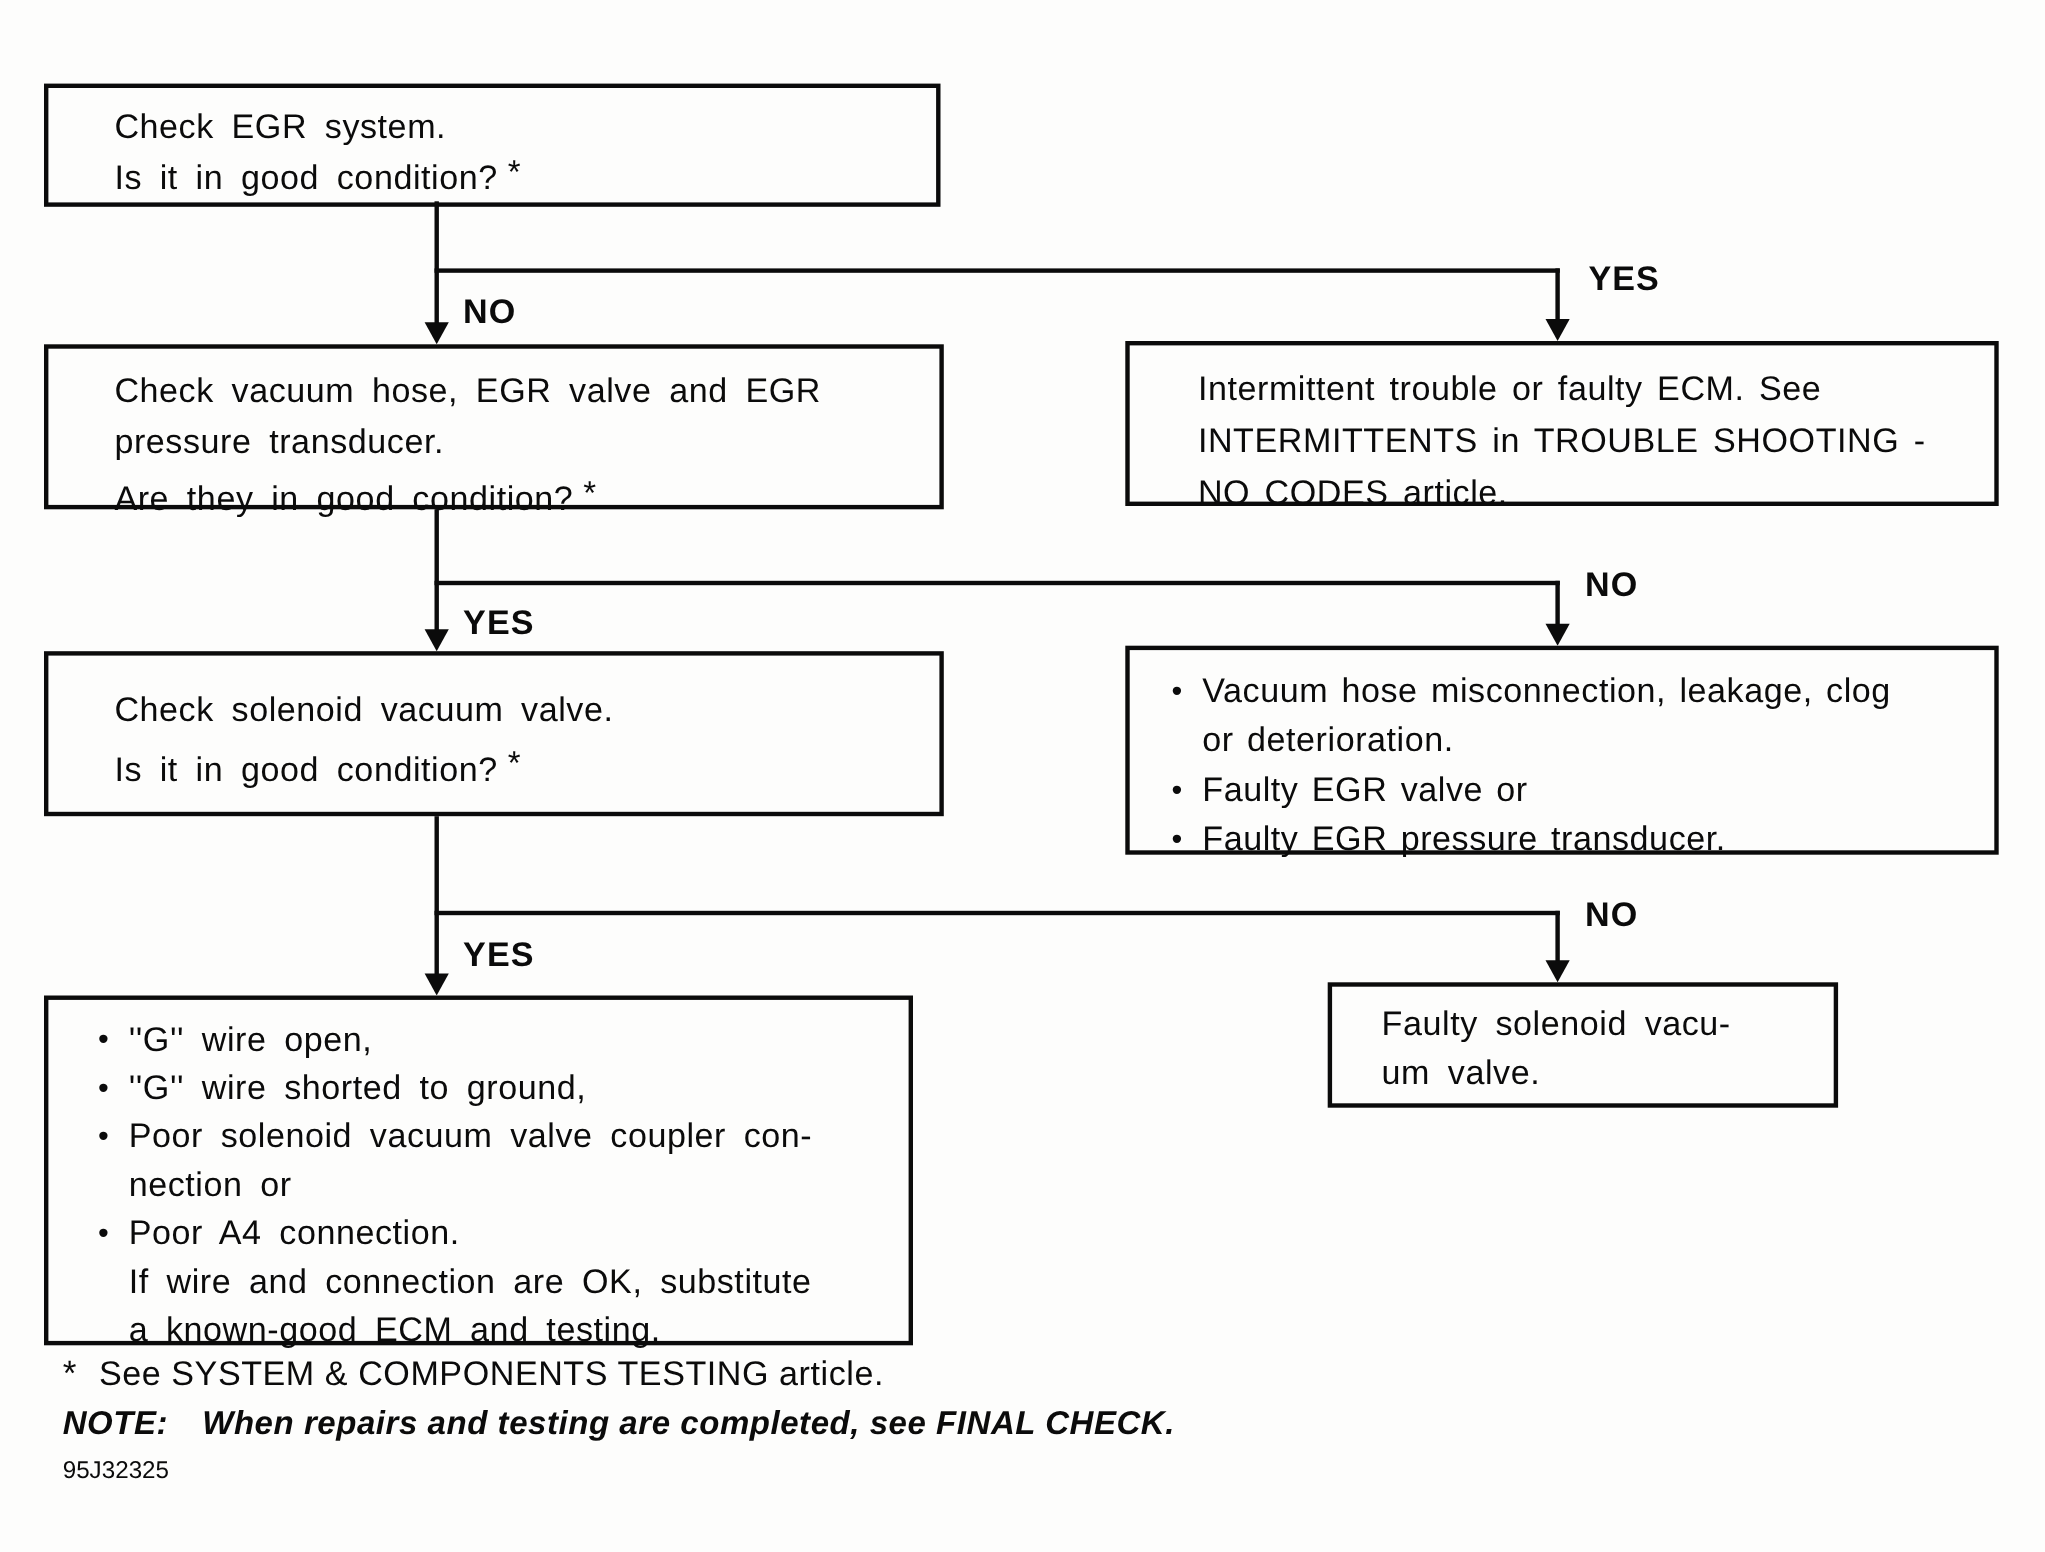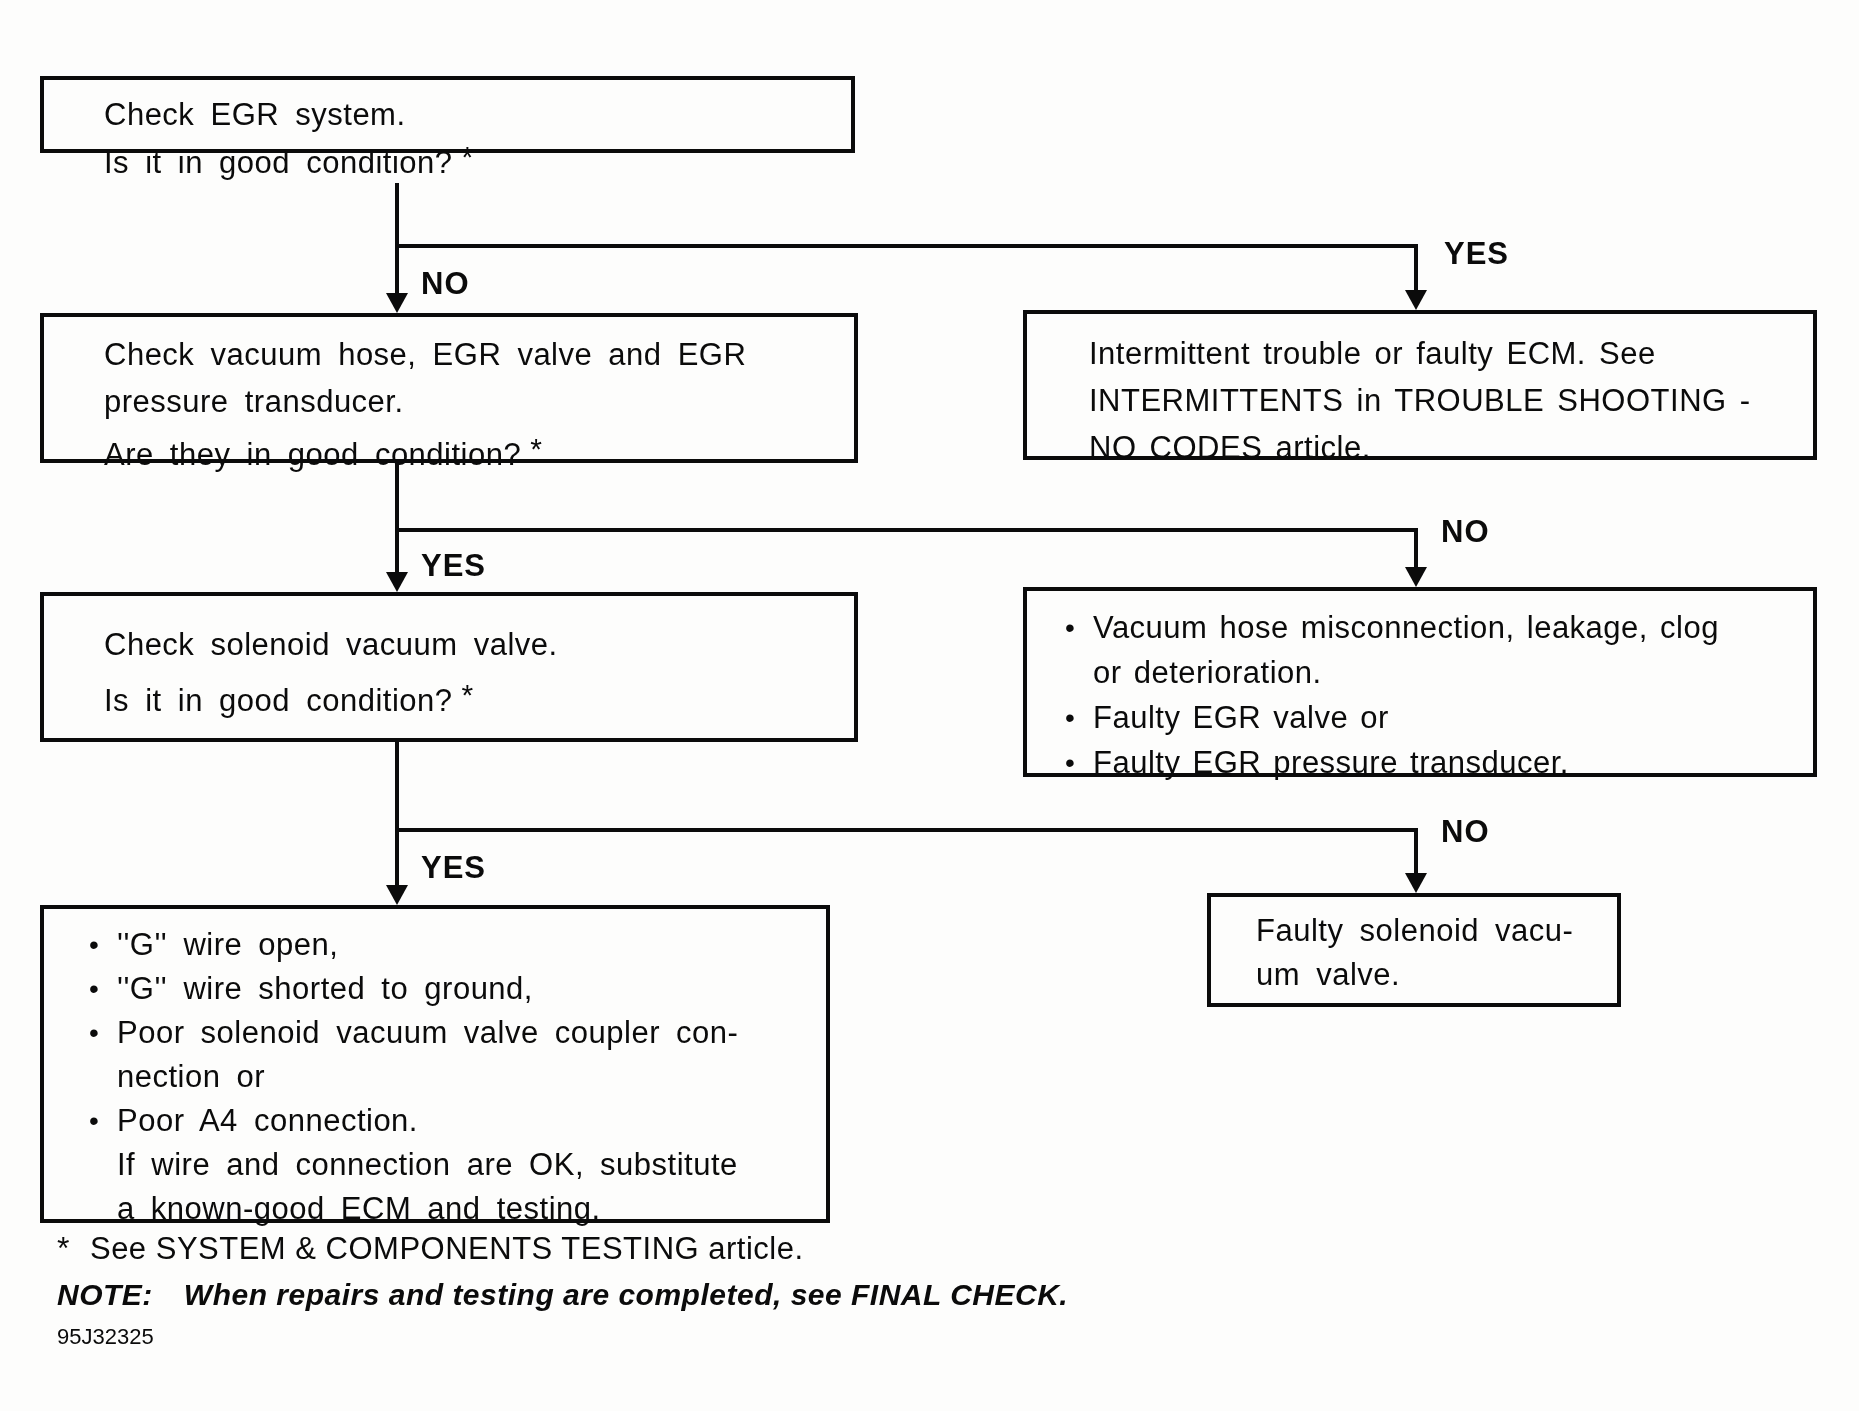--- a/index.html
+++ b/index.html
@@ -54,21 +54,21 @@
   .fnote{position:absolute;white-space:nowrap;}
   .fstar{display:inline-block;margin-right:20px;font-size:32px;}
   .note-label{font-style:italic;font-weight:bold;margin-right:31px;}
   .note-text{font-style:italic;font-weight:bold;}
 </style>
 </head>
 <body>
 
 <div id="canvas">
 
-  <div class="box" style="left:40px;top:76px;width:815px;height:77px;padding:14px 0 0 60px;line-height:42px;">
+  <div class="box" style="left:40px;top:76px;width:815px;height:112px;padding:14px 0 0 60px;line-height:42px;">
     <div class="bl">Check EGR system.</div>
     <div class="bl"><span>Is it in good condition?</span><span class="sup">*</span></div>
   </div>
 
   <div class="vline" style="left:395px;top:183px;height:112px;"></div>
   <div class="ah" style="left:386px;top:293px;"></div>
   <div class="hline" style="left:395px;top:244px;width:1023px;"></div>
   <div class="vline" style="left:1414px;top:244px;height:48px;"></div>
   <div class="ah" style="left:1405px;top:290px;"></div>
   <div class="branch-label" style="left:1444px;top:236px;">YES</div>
@@ -146,21 +146,21 @@
       <span class="btxt">Poor A4 connection.</span>
     </div>
     <div class="bl brow cont">
       <span class="btxt">If wire and connection are OK, substitute</span>
     </div>
     <div class="bl brow cont">
       <span class="btxt">a known-good ECM and testing.</span>
     </div>
   </div>
 
-  <div class="box" style="left:1207px;top:893px;width:414px;height:114px;padding:12px 0 0 45px;line-height:44px;">
+  <div class="box" style="left:1207px;top:893px;width:464px;height:114px;padding:12px 0 0 45px;line-height:44px;">
     <div class="bl">Faulty solenoid vacu-</div>
     <div class="bl">um valve.</div>
   </div>
 
   <div class="fnote" style="left:57px;top:1230px;font-size:31px;letter-spacing:0.5px;text-align:center;">
     <span class="fstar">*</span><span>See SYSTEM &amp; COMPONENTS TESTING article.</span>
   </div>
   <div class="fnote" style="left:57px;top:1278px;font-size:30px;letter-spacing:0.5px;">
     <span class="note-label">NOTE:</span><span class="note-text">When repairs and testing are completed, see FINAL CHECK.</span>
   </div>

